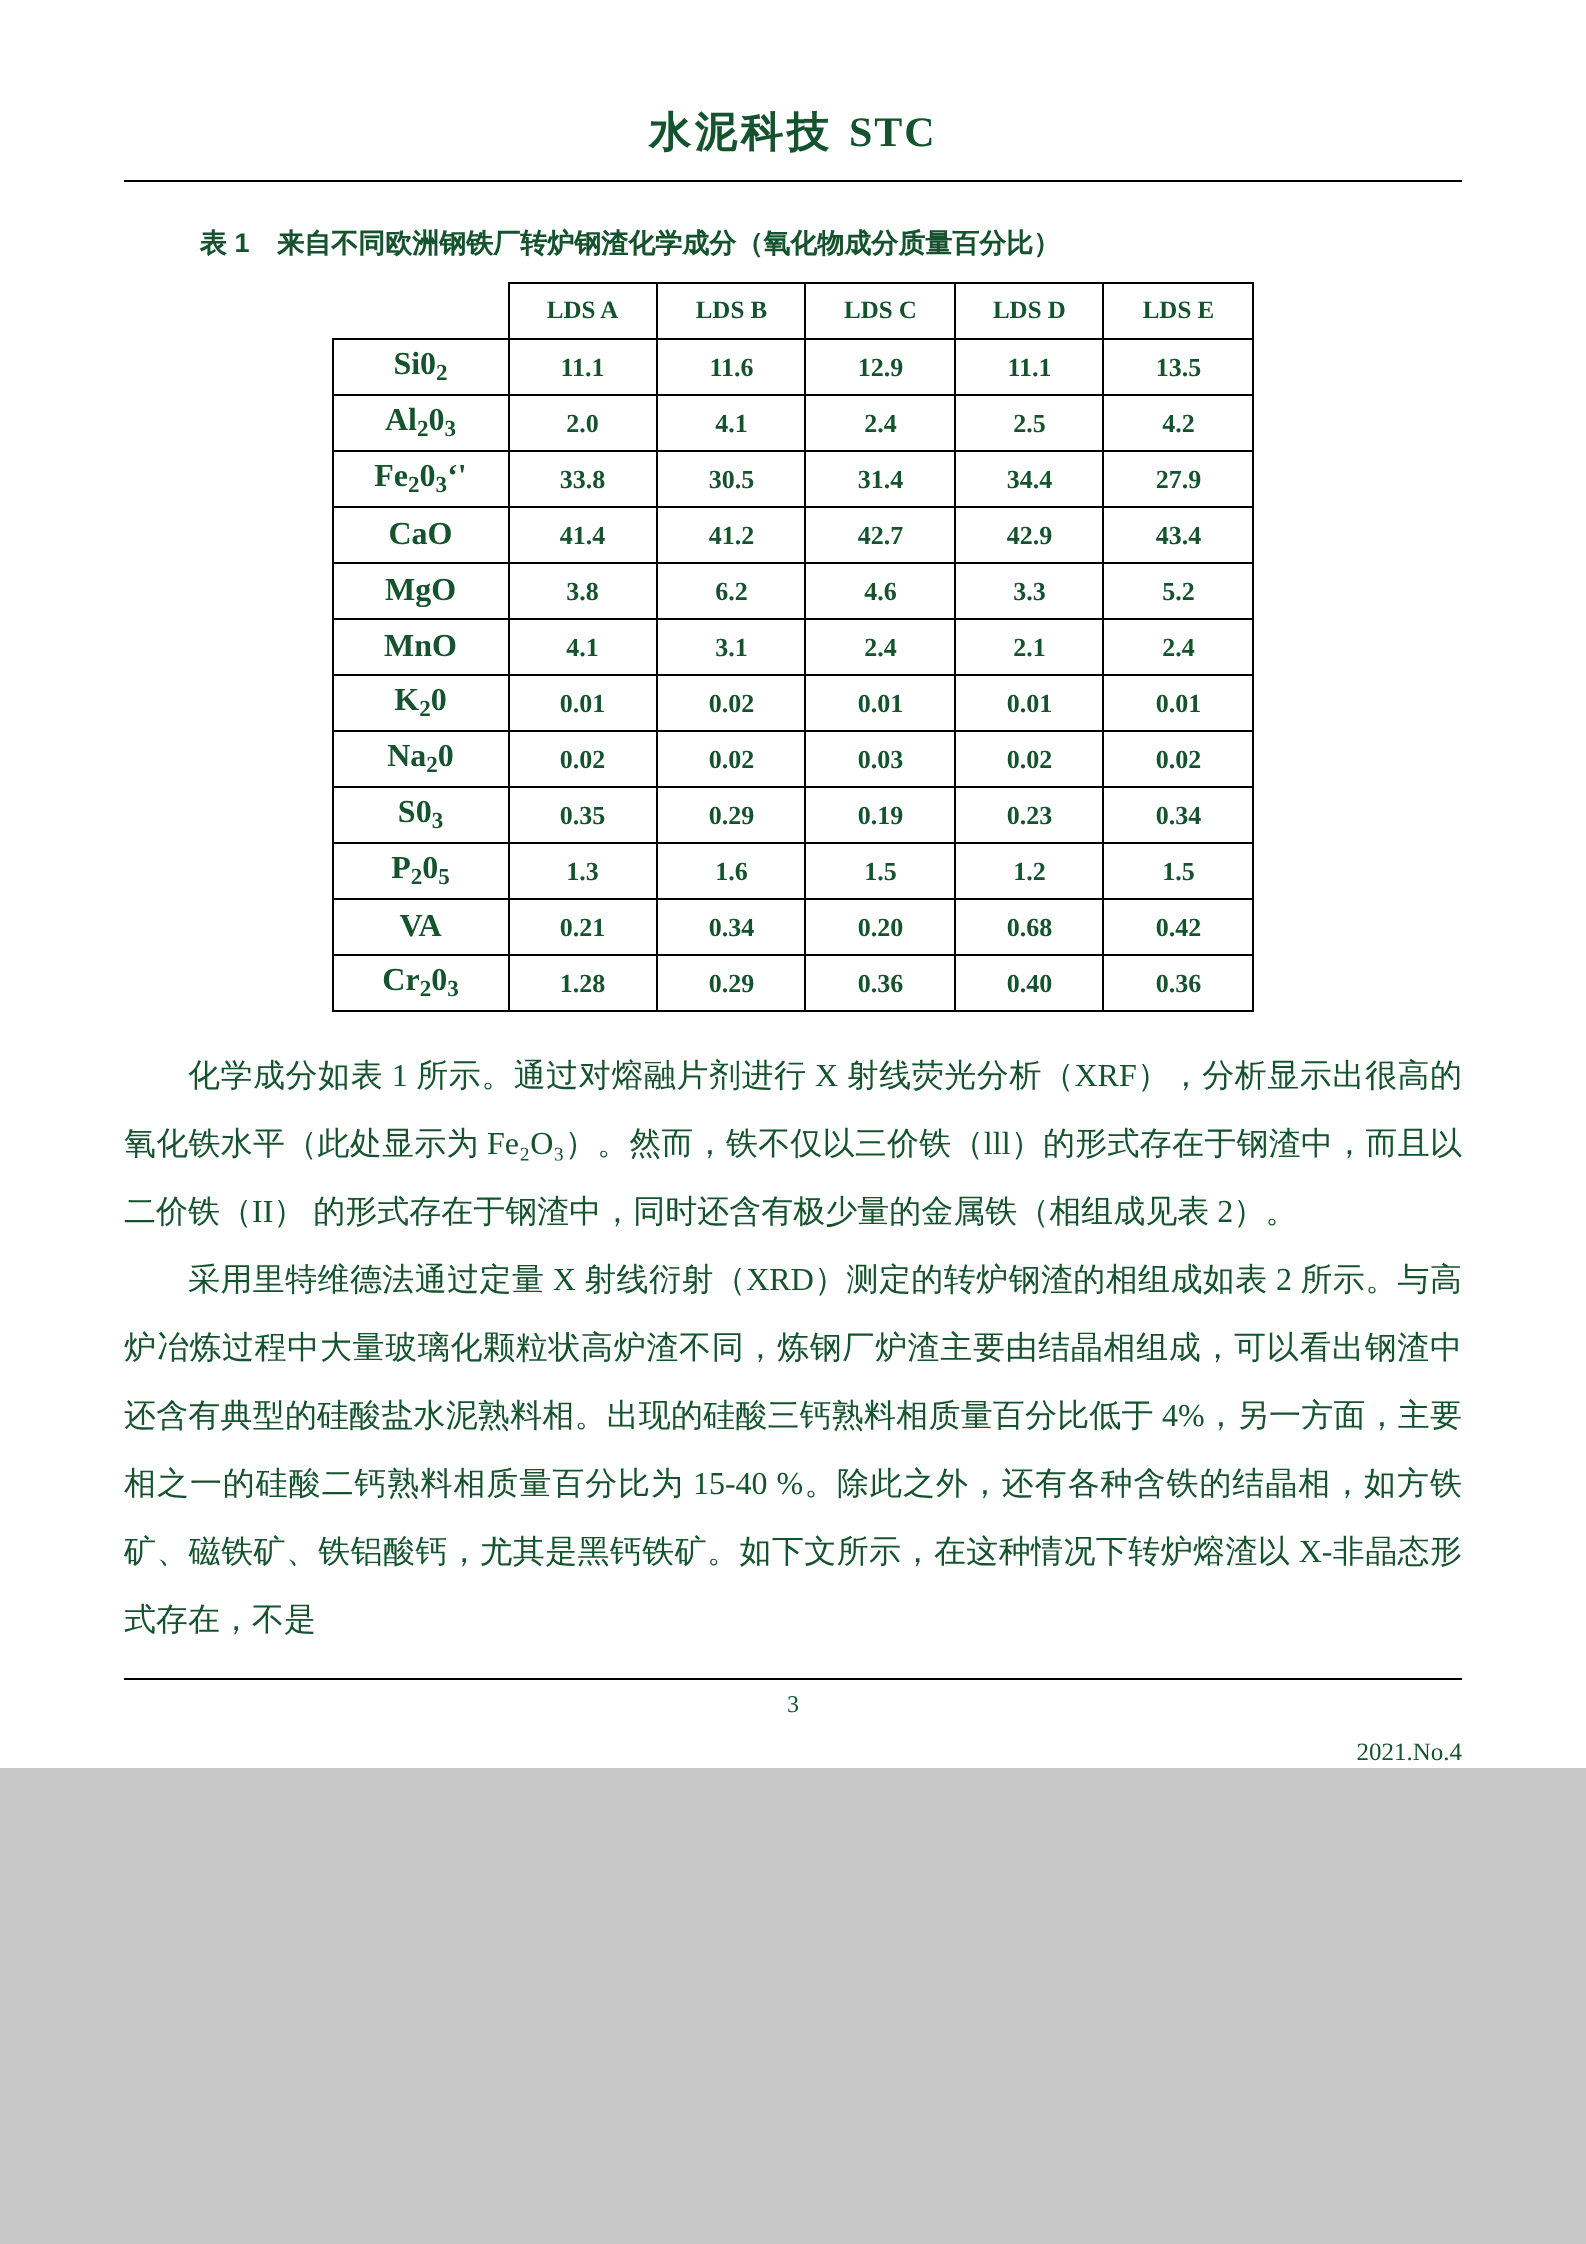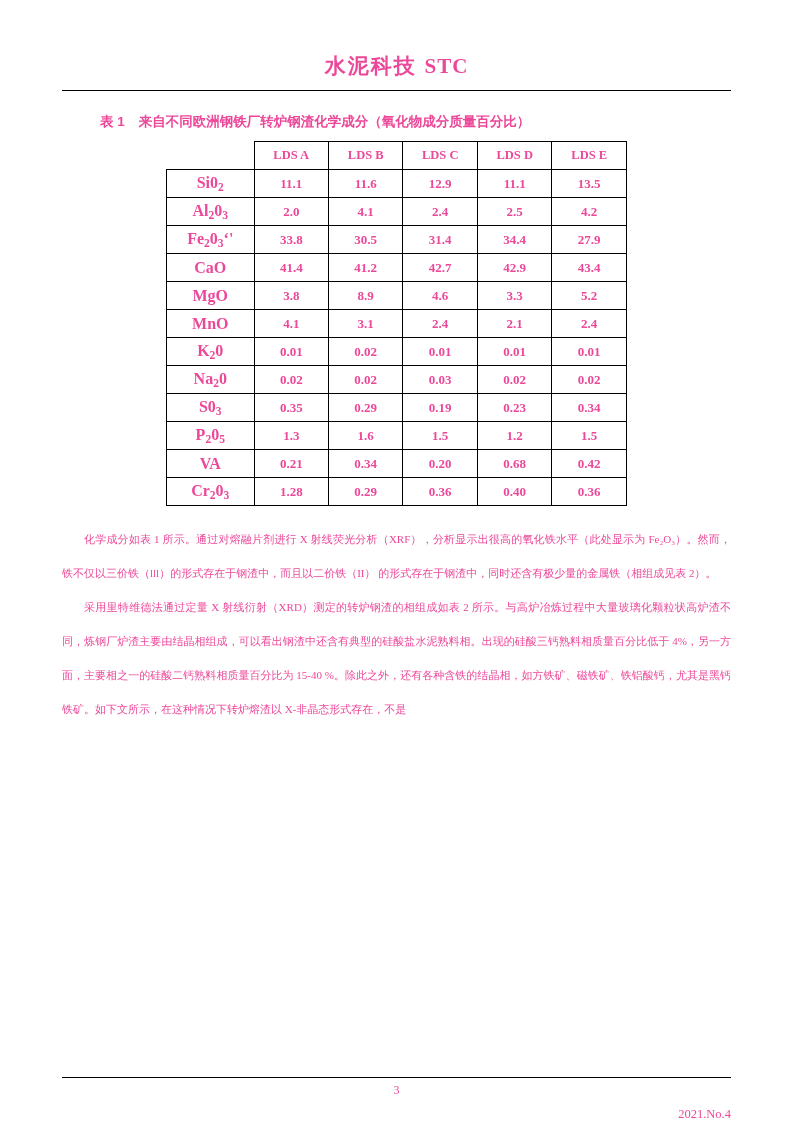--- a/index.html
+++ b/index.html
@@ -2,26 +2,26 @@
 <html><head>
 <meta charset="utf-8">
 <style>
   html, body {
     margin: 0;
     padding: 0;
     background: #c8c8c8;
   }
   .page {
     width: 793px;
-    height: 1122px;
+    height: 884px;
     background: #ffffff;
     position: relative;
     box-sizing: border-box;
     font-family: "Liberation Serif", "DejaVu Serif", serif;
-    color: #ec4899;
+    color: #14532d;
     overflow: hidden;
   }
   .page-inner {
     position: absolute;
     left: 62px;
     top: 30px;
     width: 669px;
     height: 1060px;
   }
   .header {
@@ -77,21 +77,21 @@
   table.slag td.rowhead {
     width: 86px;
     font-size: 16px;
   }
   sub {
     font-size: 0.72em;
     vertical-align: -0.25em;
   }
   .body-text {
     margin-top: 16px;
-    font-size: 11px;
+    font-size: 16px;
     line-height: 34px;
     text-align: justify;
     text-justify: inter-ideograph;
   }
   .body-text p {
     margin: 0;
     text-indent: 2em;
   }
   .footer {
     position: absolute;
@@ -178,21 +178,21 @@
             <td class="rowhead">CaO</td>
             <td>41.4</td>
             <td>41.2</td>
             <td>42.7</td>
             <td>42.9</td>
             <td>43.4</td>
           </tr>
           <tr>
             <td class="rowhead">MgO</td>
             <td>3.8</td>
-            <td>8.9</td>
+            <td>6.2</td>
             <td>4.6</td>
             <td>3.3</td>
             <td>5.2</td>
           </tr>
           <tr>
             <td class="rowhead">MnO</td>
             <td>4.1</td>
             <td>3.1</td>
             <td>2.4</td>
             <td>2.1</td>

